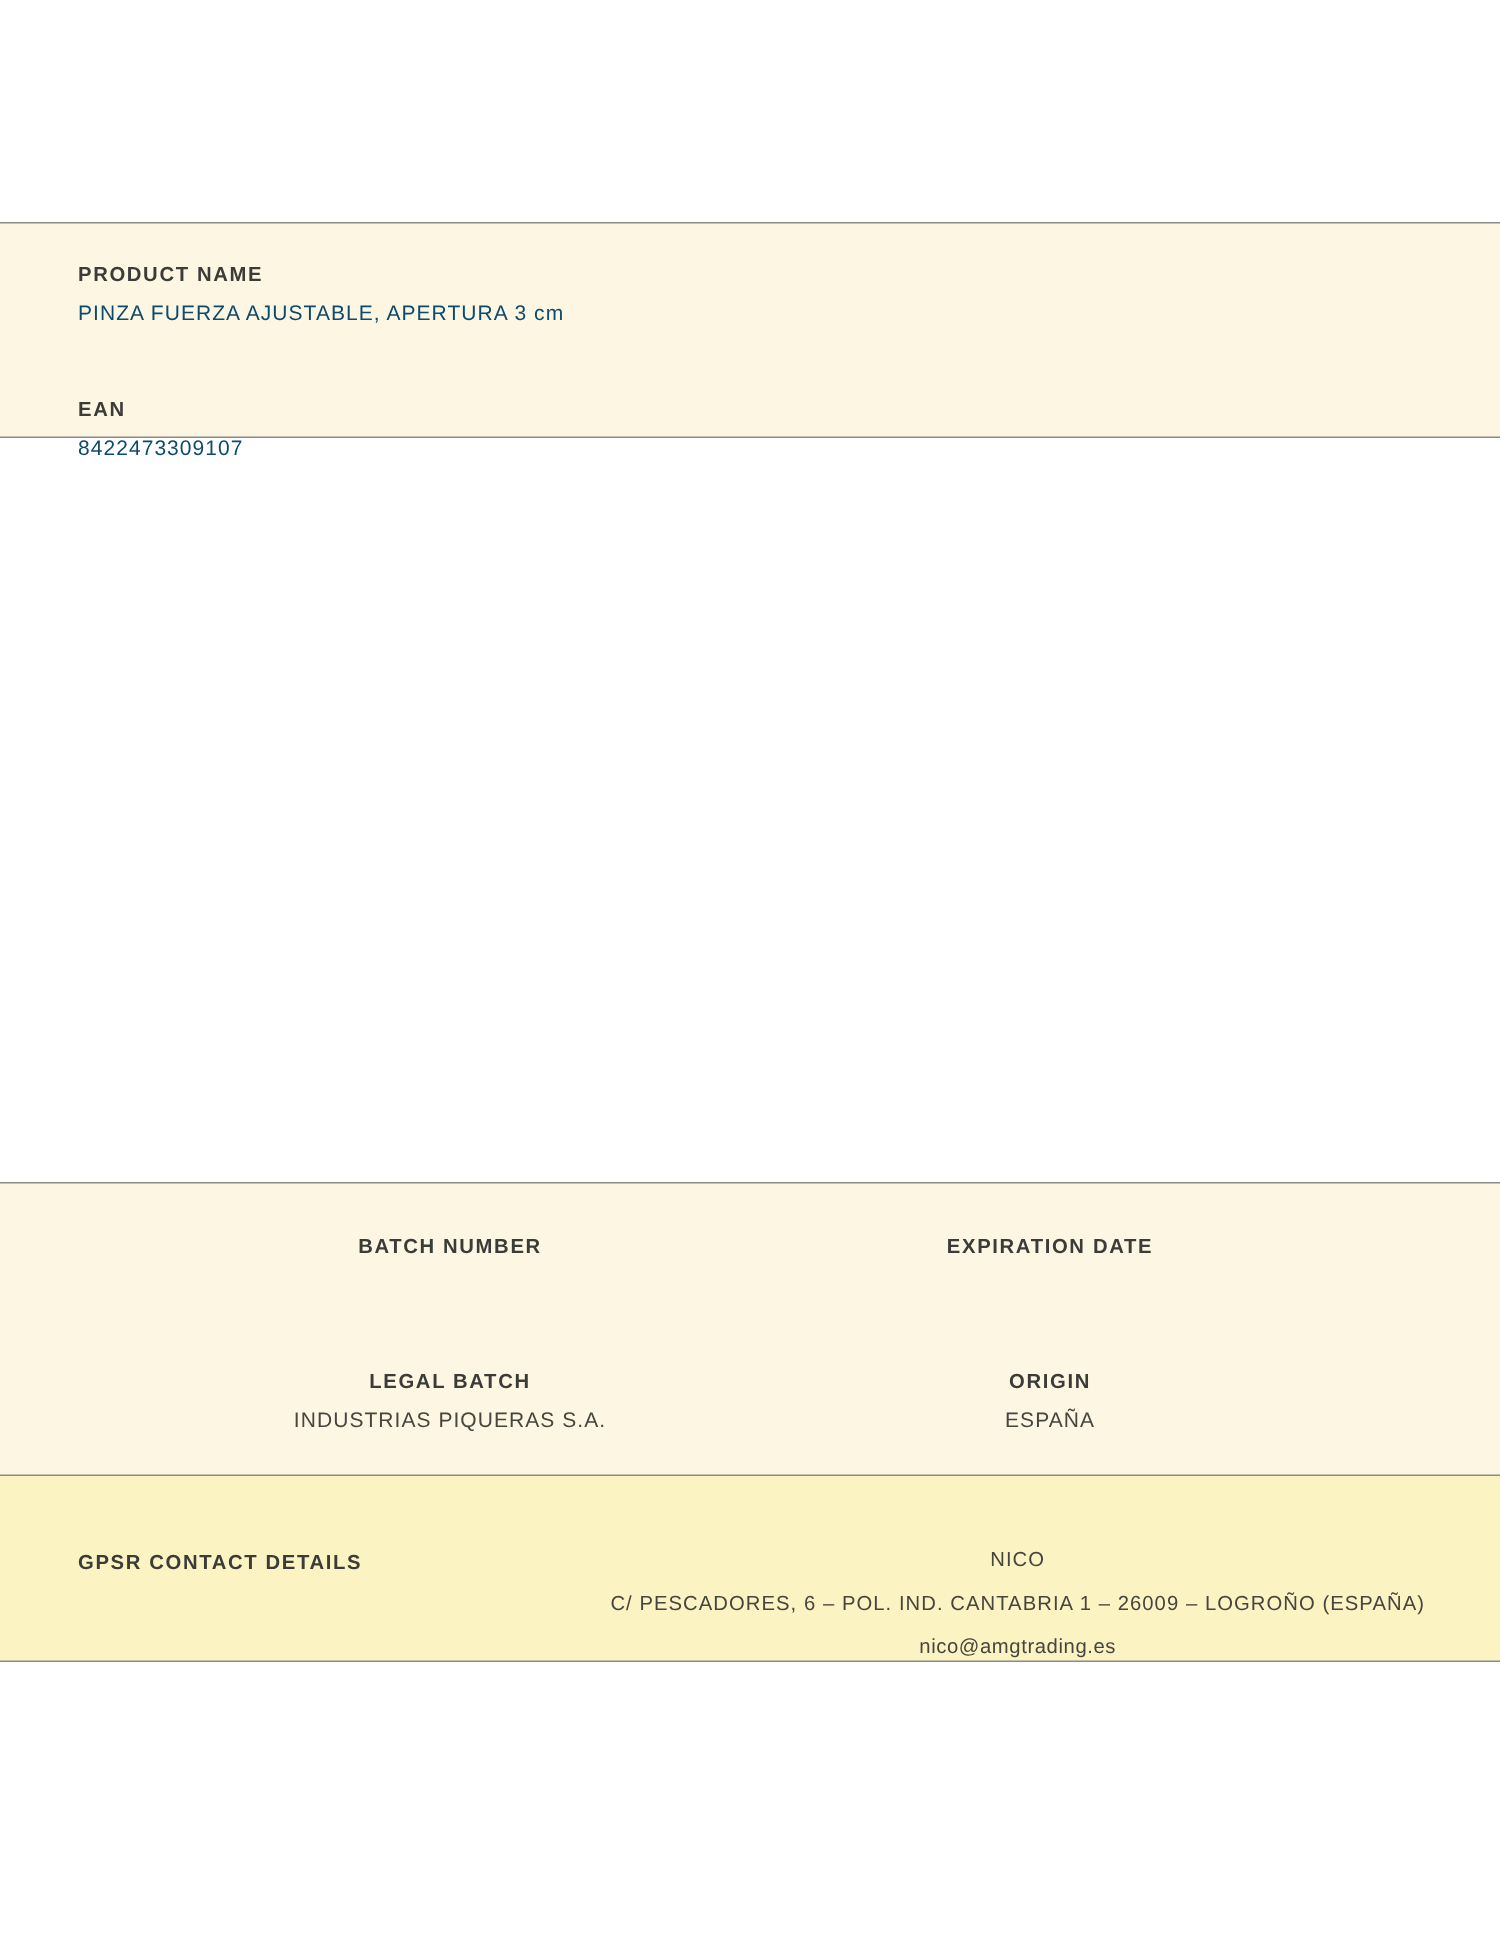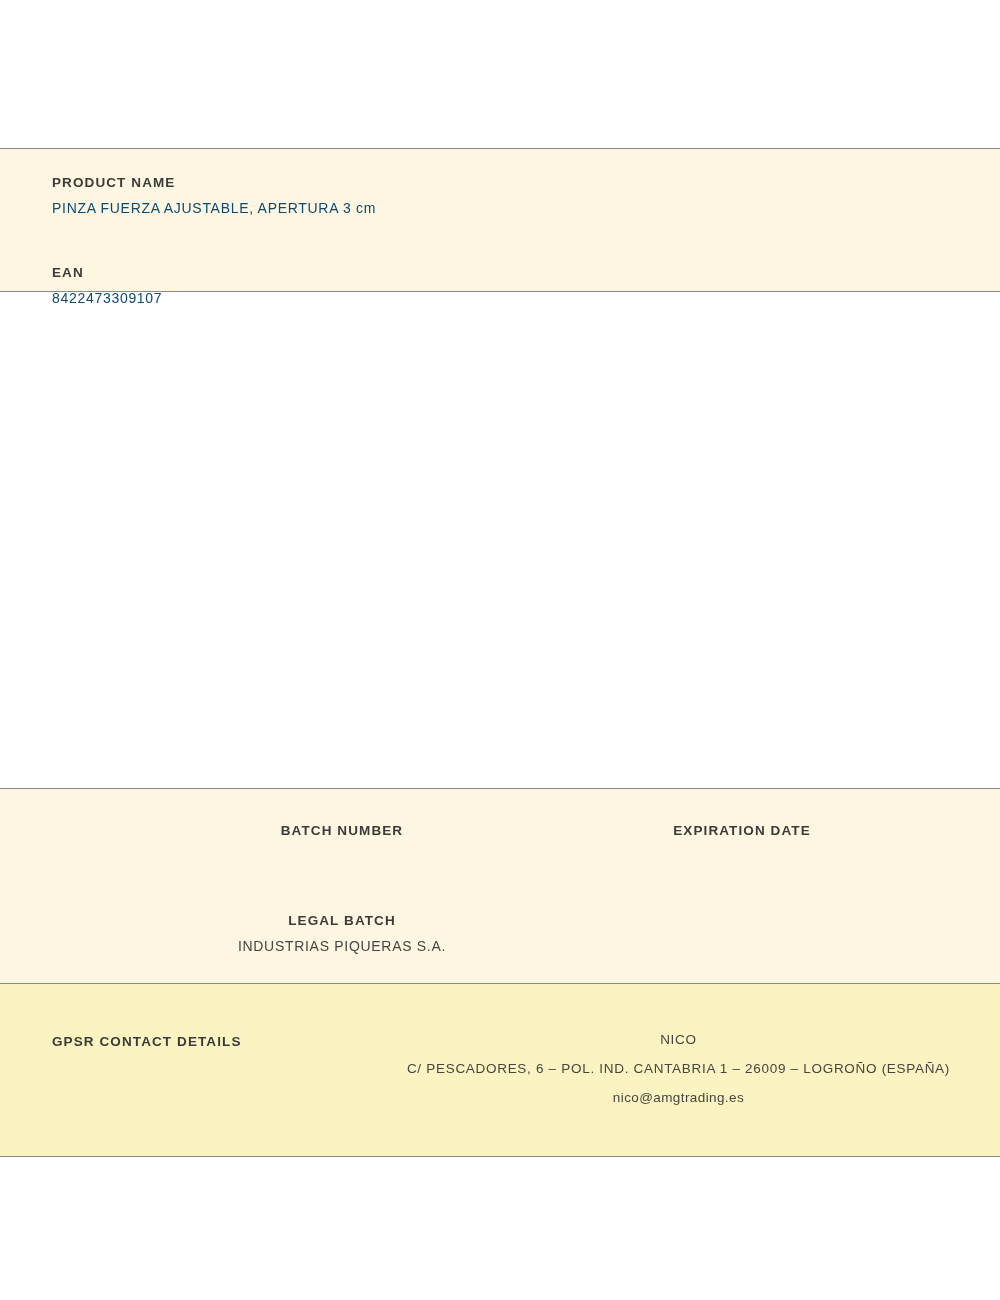--- a/index.html
+++ b/index.html
@@ -79,21 +79,20 @@
     border-top: 1px solid #8c8c86;
     border-bottom: 1px solid #8c8c86;
     box-sizing: border-box;
   }
   .mid-grid {
     position: absolute;
     left: 0;
     top: 0;
     width: 808px;
     height: 100%;
-    margin-left: 42px;
   }
   .mid-cell {
     position: absolute;
     text-align: center;
   }
   .col-left  { left: 100px; width: 400px; }
   .col-right { left: 500px; width: 400px; }
 
   .row-1 { top: 34px; }
   .row-2 { top: 124px; }
@@ -115,21 +114,21 @@
     min-height: 16px;
     white-space: nowrap;
   }
 
   
   .section-gpsr {
     position: absolute;
     left: 0;
     top: 984px;
     width: 1000px;
-    height: 173px;
+    height: 124px;
     background: #fcf3c2;
     border-bottom: 1px solid #8c8c86;
     box-sizing: border-box;
   }
   .gpsr-title {
     position: absolute;
     left: 52px;
     top: 50px;
     font-size: 13.5px;
     font-weight: 700;
@@ -178,20 +177,24 @@
         <p class="mid-label">BATCH NUMBER</p>
         <p class="mid-value"></p>
       </div>
       <div class="mid-cell col-right row-1">
         <p class="mid-label">EXPIRATION DATE</p>
         <p class="mid-value"></p>
       </div>
       <div class="mid-cell col-left row-2">
         <p class="mid-label">LEGAL BATCH</p>
         <p class="mid-value">INDUSTRIAS PIQUERAS S.A.</p>
+      </div>
+      <div class="mid-cell col-right row-2">
+        <p class="mid-label">ORIGIN</p>
+        <p class="mid-value">ESPAÑA</p>
       </div>
     </div>
   </section>
 
   <section class="section-gpsr">
     <div class="gpsr-title">GPSR CONTACT DETAILS</div>
     <div class="gpsr-lines">
       <p class="gpsr-line">NICO</p>
       <p class="gpsr-line">C/ PESCADORES, 6 – POL. IND. CANTABRIA 1 – 26009 – LOGROÑO (ESPAÑA)</p>
       <p class="gpsr-line email">nico@amgtrading.es</p>

